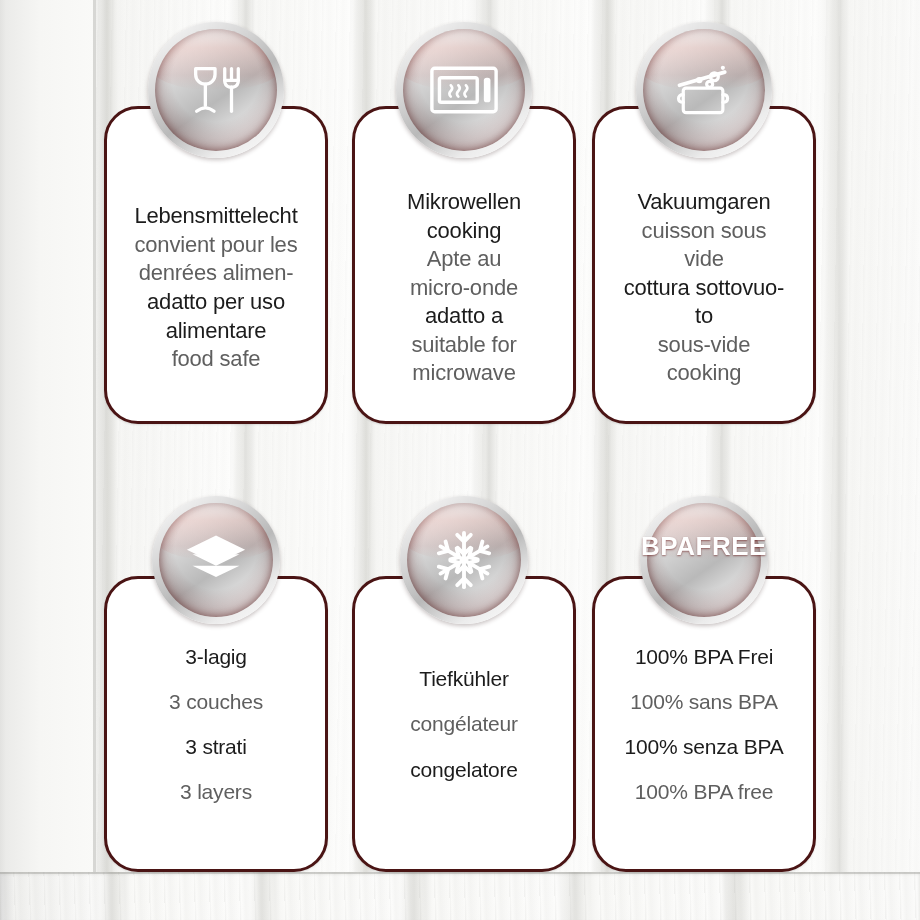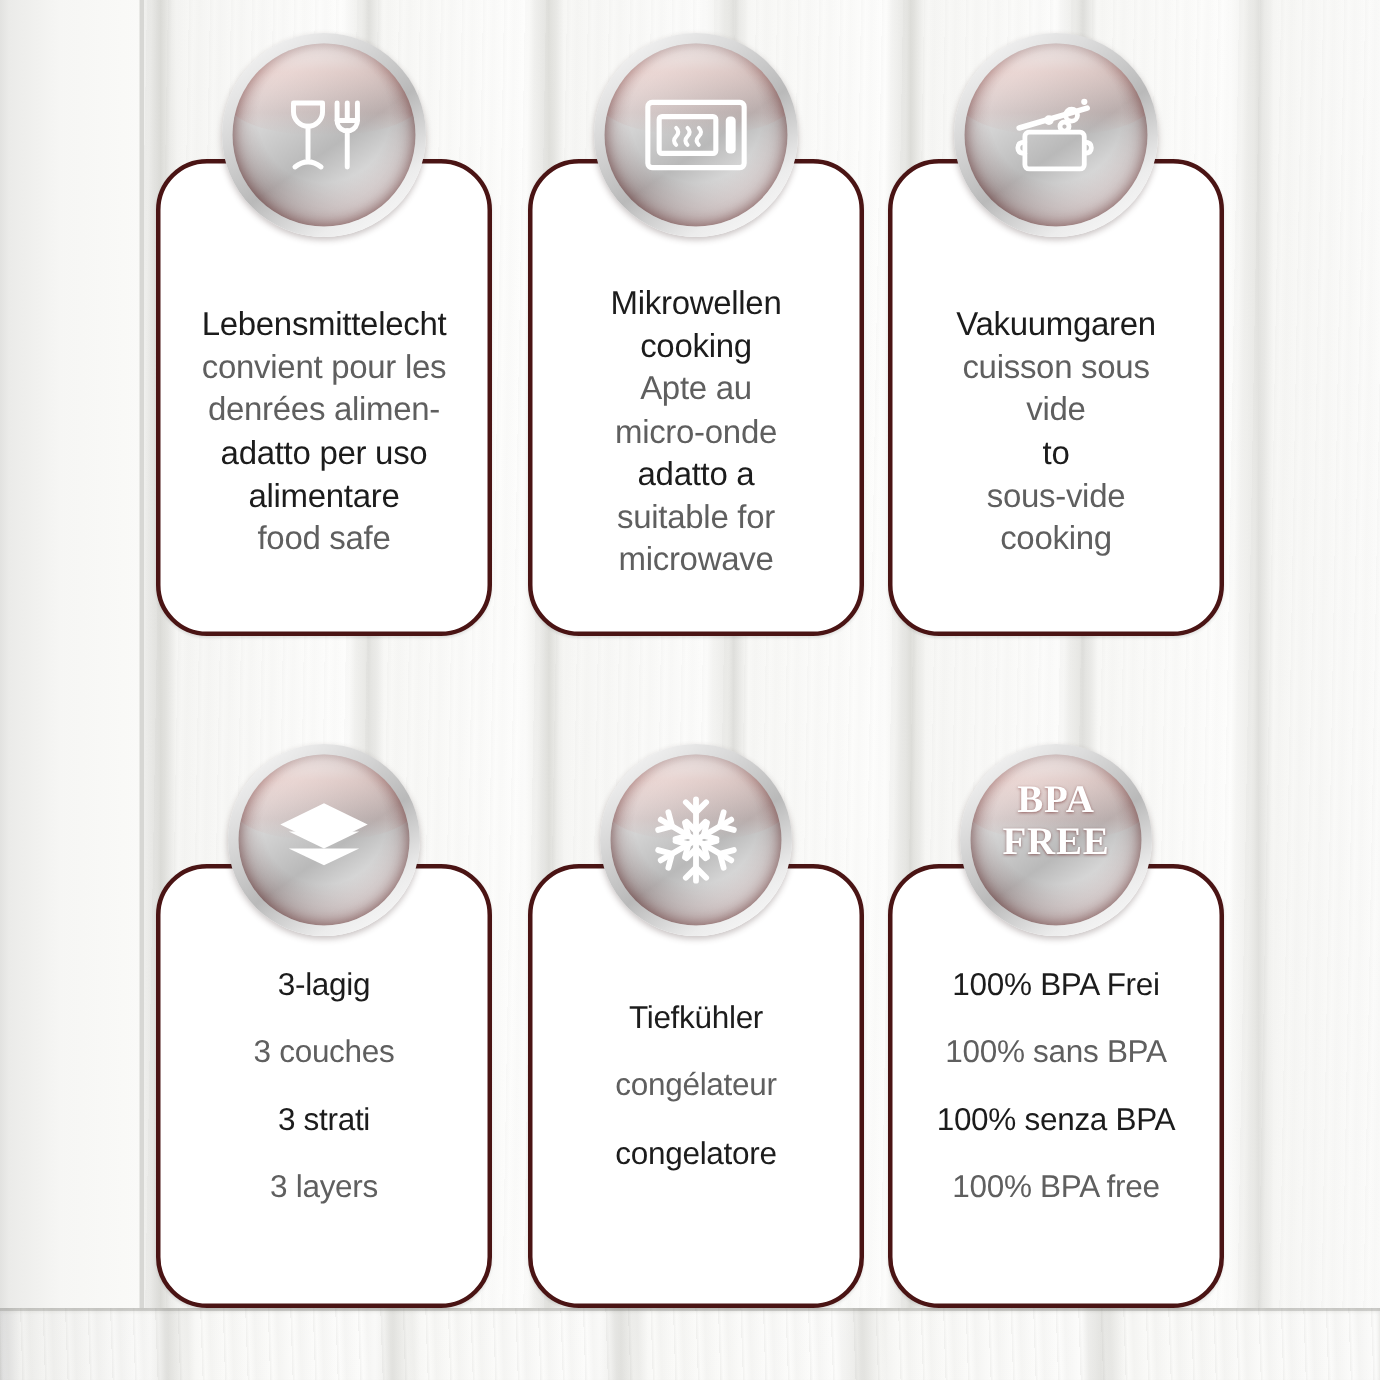--- a/index.html
+++ b/index.html
@@ -221,31 +221,30 @@
     justify-content: center;
     z-index: 3;
   }
   .orb-glyph svg { display: block; }
 
   .bpa-text {
     position: absolute;
     inset: 0;
     z-index: 3;
     display: flex;
-    flex-direction: column;
+    flex-direction: row;
     align-items: center;
     justify-content: center;
     color: #ffffff;
     font-weight: bold;
     font-size: 26px;
     line-height: 1.06;
     padding-bottom: 26px;
     text-shadow: 0 1px 2px rgba(90,0,0,0.5);
     letter-spacing: 0.5px;
-    font-family: Liberation Serif, serif;
   }
 </style>
 </head>
 <body>
 
 <div id="board"></div>
 <div id="left-edge"></div>
 <div id="floor"></div>
 
 <div id="grid">
@@ -306,20 +305,21 @@
       </div>
     </div>
   </div>
 
   <div class="tile r0 c2">
     <div class="card"></div>
     <div class="lines">
       <span class="line dark">Vakuumgaren</span>
       <span class="line gray">cuisson sous</span>
       <span class="line gray">vide</span>
+      <span class="line dark">cottura sottovuo-</span>
       <span class="line dark">to</span>
       <span class="line gray">sous-vide</span>
       <span class="line gray">cooking</span>
     </div>
     <div class="orb-wrap">
       <div class="orb-ring"></div>
       <div class="orb"></div>
       <div class="orb-glyph">
         <svg width="66" height="56" viewBox="0 0 70 58" fill="none" stroke="#ffffff" stroke-width="3.4" stroke-linecap="round" stroke-linejoin="round">
 

